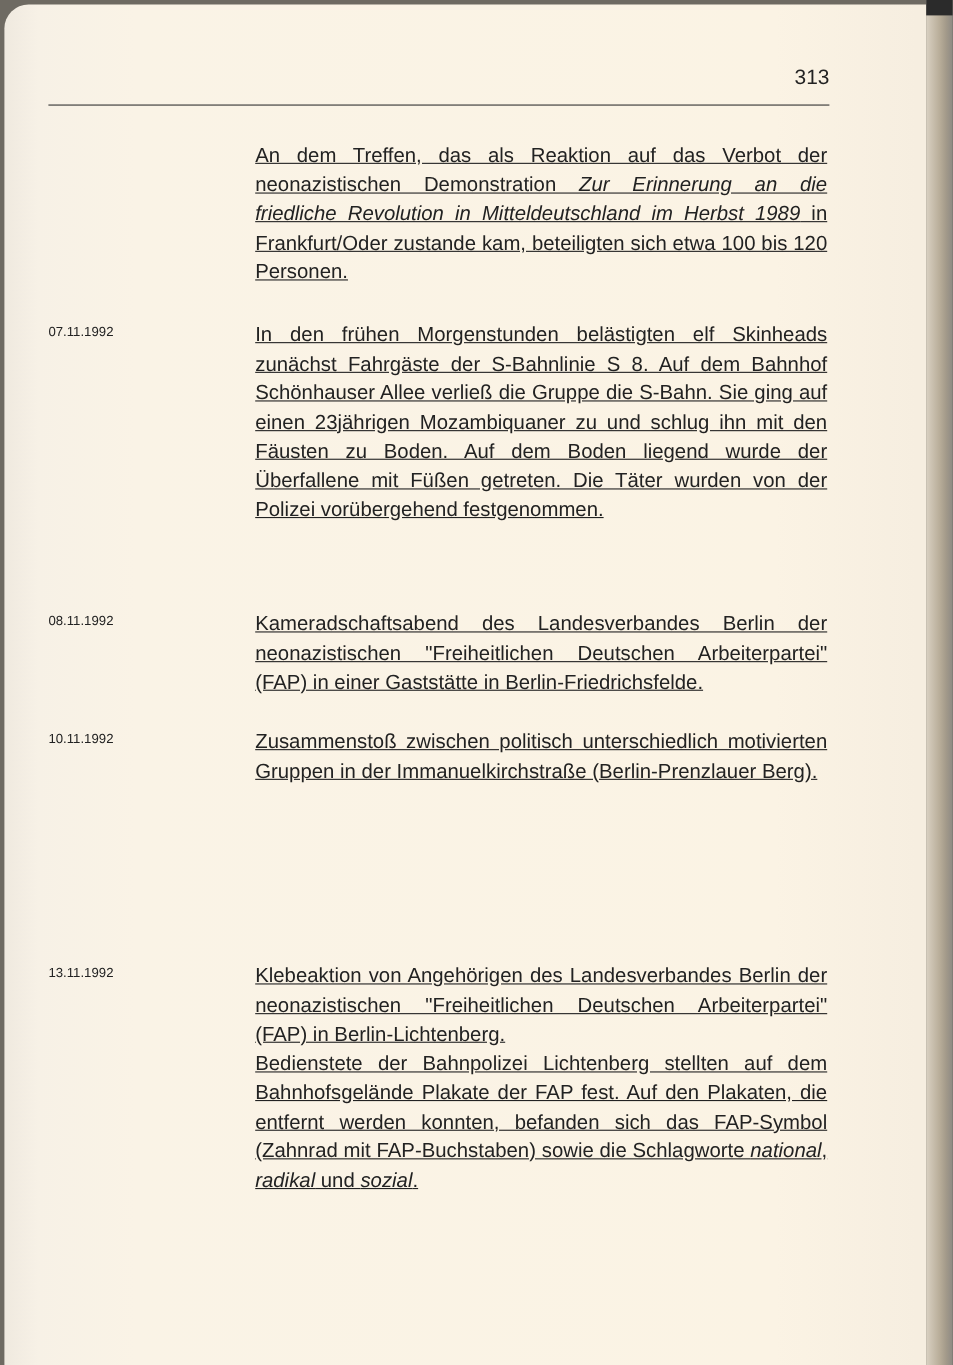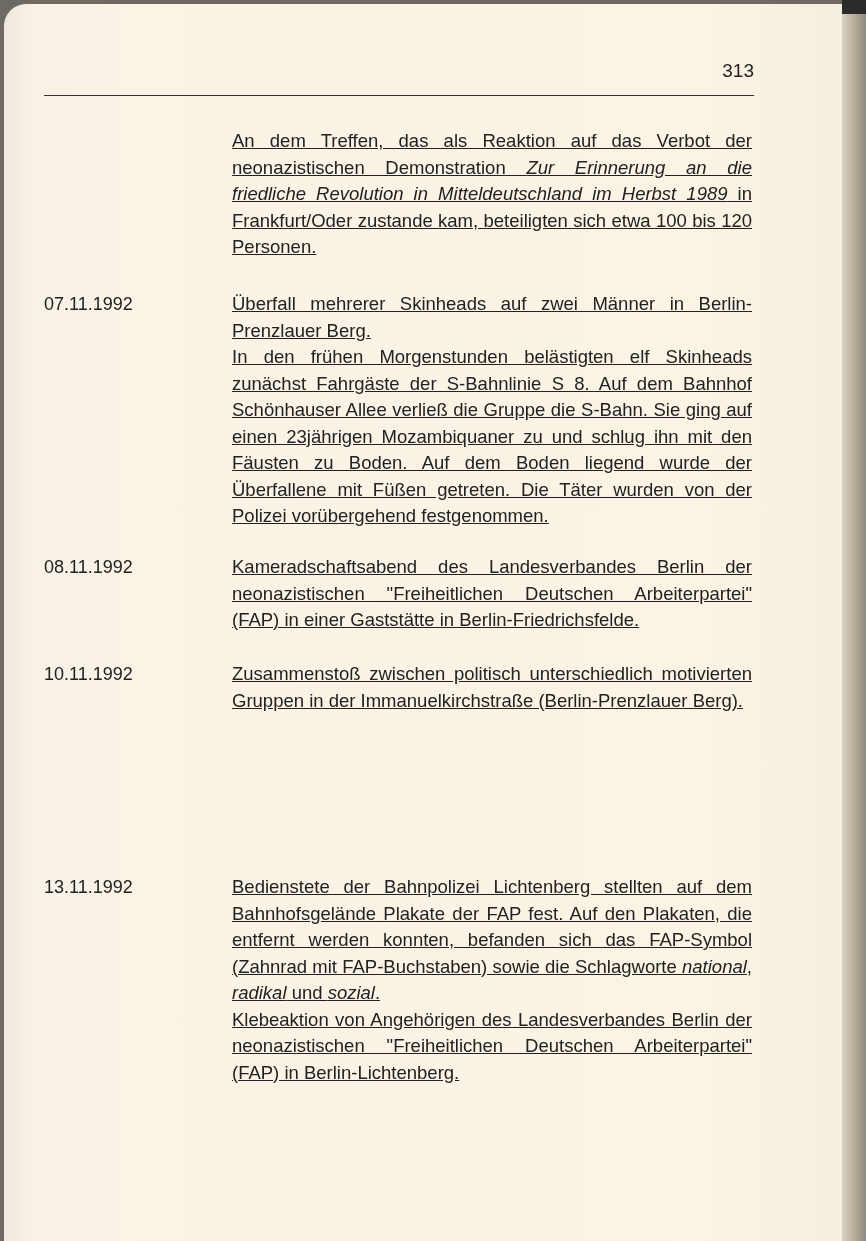--- a/index.html
+++ b/index.html
@@ -33,56 +33,55 @@
   .header-rule {
     position:absolute; left:40px; top:91px; width:710px; height:1px; background:#333;
   }
   .content { position:absolute; left:0; top:0; width:100%; }
   .block {
     position:absolute; left:228px; width:520px;
     font-size:18.5px; line-height:26.5px; color:#222;
     text-align:justify;
   }
   .date {
-    position:absolute; left:40px; font-size:18px; color:#222;
+    position:absolute; left:40px; font-size:12px; color:#222;
   }
   .block p { margin:0;text-decoration:underline; }
   i { font-style:italic; }
 </style>
 </head>
 <body>
 
 <div class="page">
   <div class="header">
     <span class="header-page">313</span>
   </div>
   <div class="header-rule"></div>
 
   <div class="content">
     <div class="block" style="top:124px;">
       <p><span>An dem Treffen, das als Reaktion auf das Verbot der neonazistischen Demonstration </span><i>Zur Erinnerung an die friedliche Revolution in Mitteldeutschland im Herbst 1989</i><span> in Frankfurt/Oder zustande kam, beteiligten sich etwa 100 bis 120 Personen.</span></p>
     </div>
 
     <div class="date" style="top:290px;">07.11.1992</div>
     <div class="block" style="top:287px;">
-      <p>Überfall mehrerer Skinheads auf zwei Männer in Berlin-Prenzlauer Berg.</p>
       <p>In den frühen Morgenstunden belästigten elf Skinheads zunächst Fahrgäste der S-Bahnlinie S 8. Auf dem Bahnhof Schönhauser Allee verließ die Gruppe die S-Bahn. Sie ging auf einen 23jährigen Mozambiquaner zu und schlug ihn mit den Fäusten zu Boden. Auf dem Boden liegend wurde der Überfallene mit Füßen getreten. Die Täter wurden von der Polizei vorübergehend festgenommen.</p>
     </div>
 
     <div class="date" style="top:553px;">08.11.1992</div>
     <div class="block" style="top:550px;">
       <p>Kameradschaftsabend des Landesverbandes Berlin der neonazistischen "Freiheitlichen Deutschen Arbeiterpartei" (FAP) in einer Gaststätte in Berlin-Friedrichsfelde.</p>
     </div>
 
     <div class="date" style="top:660px;">10.11.1992</div>
     <div class="block" style="top:657px;">
       <p>Zusammenstoß zwischen politisch unterschiedlich motivierten Gruppen in der Immanuelkirchstraße (Berlin-Prenzlauer Berg).</p>
     </div>
 
     <div class="date" style="top:873px;">13.11.1992</div>
     <div class="block" style="top:870px;">
+      <p>Klebeaktion von Angehörigen des Landesverbandes Berlin der neonazistischen "Freiheitlichen Deutschen Arbeiterpartei" (FAP) in Berlin-Lichtenberg.</p>
       <p><span>Bedienstete der Bahnpolizei Lichtenberg stellten auf dem Bahnhofsgelände Plakate der FAP fest. Auf den Plakaten, die entfernt werden konnten, befanden sich das FAP-Symbol (Zahnrad mit FAP-Buchstaben) sowie die Schlagworte </span><i>national</i><span>, </span><i>radikal</i><span> und </span><i>sozial</i><span>.</span></p>
-      <p>Klebeaktion von Angehörigen des Landesverbandes Berlin der neonazistischen "Freiheitlichen Deutschen Arbeiterpartei" (FAP) in Berlin-Lichtenberg.</p>
     </div>
   </div>
 </div>
 <div class="page-edge"></div>
 <div class="page-edge-top"></div>
 
 </body></html>

